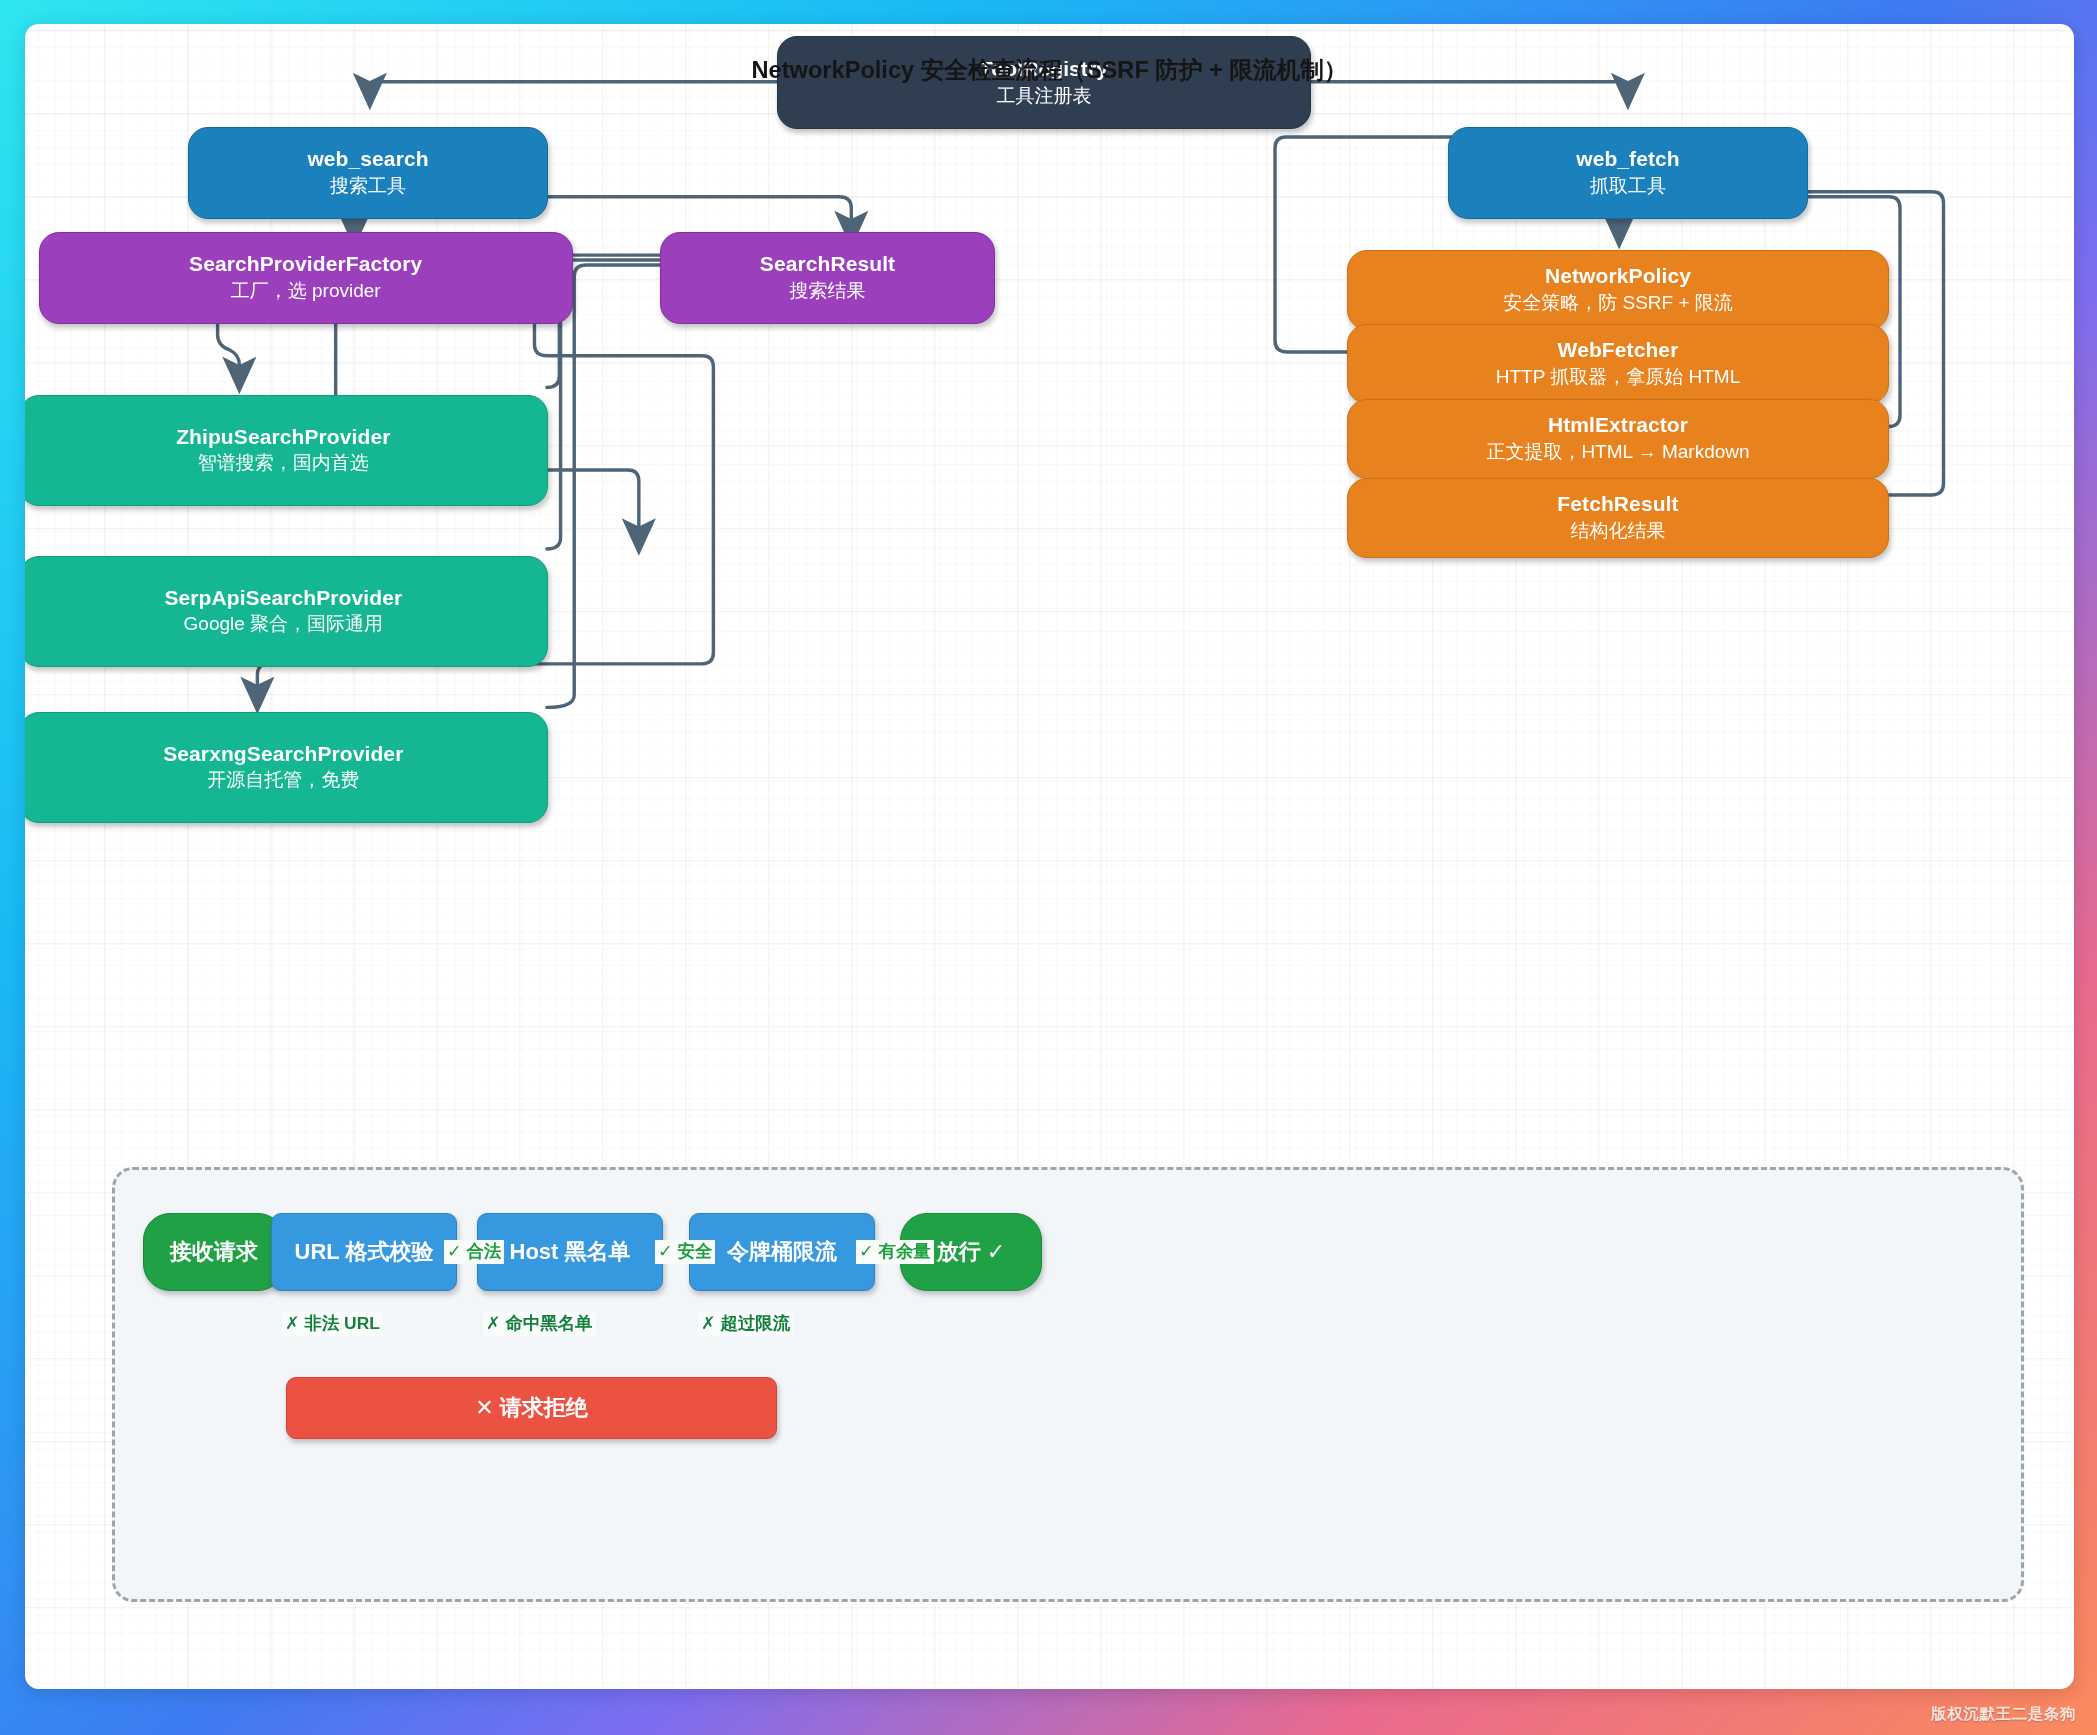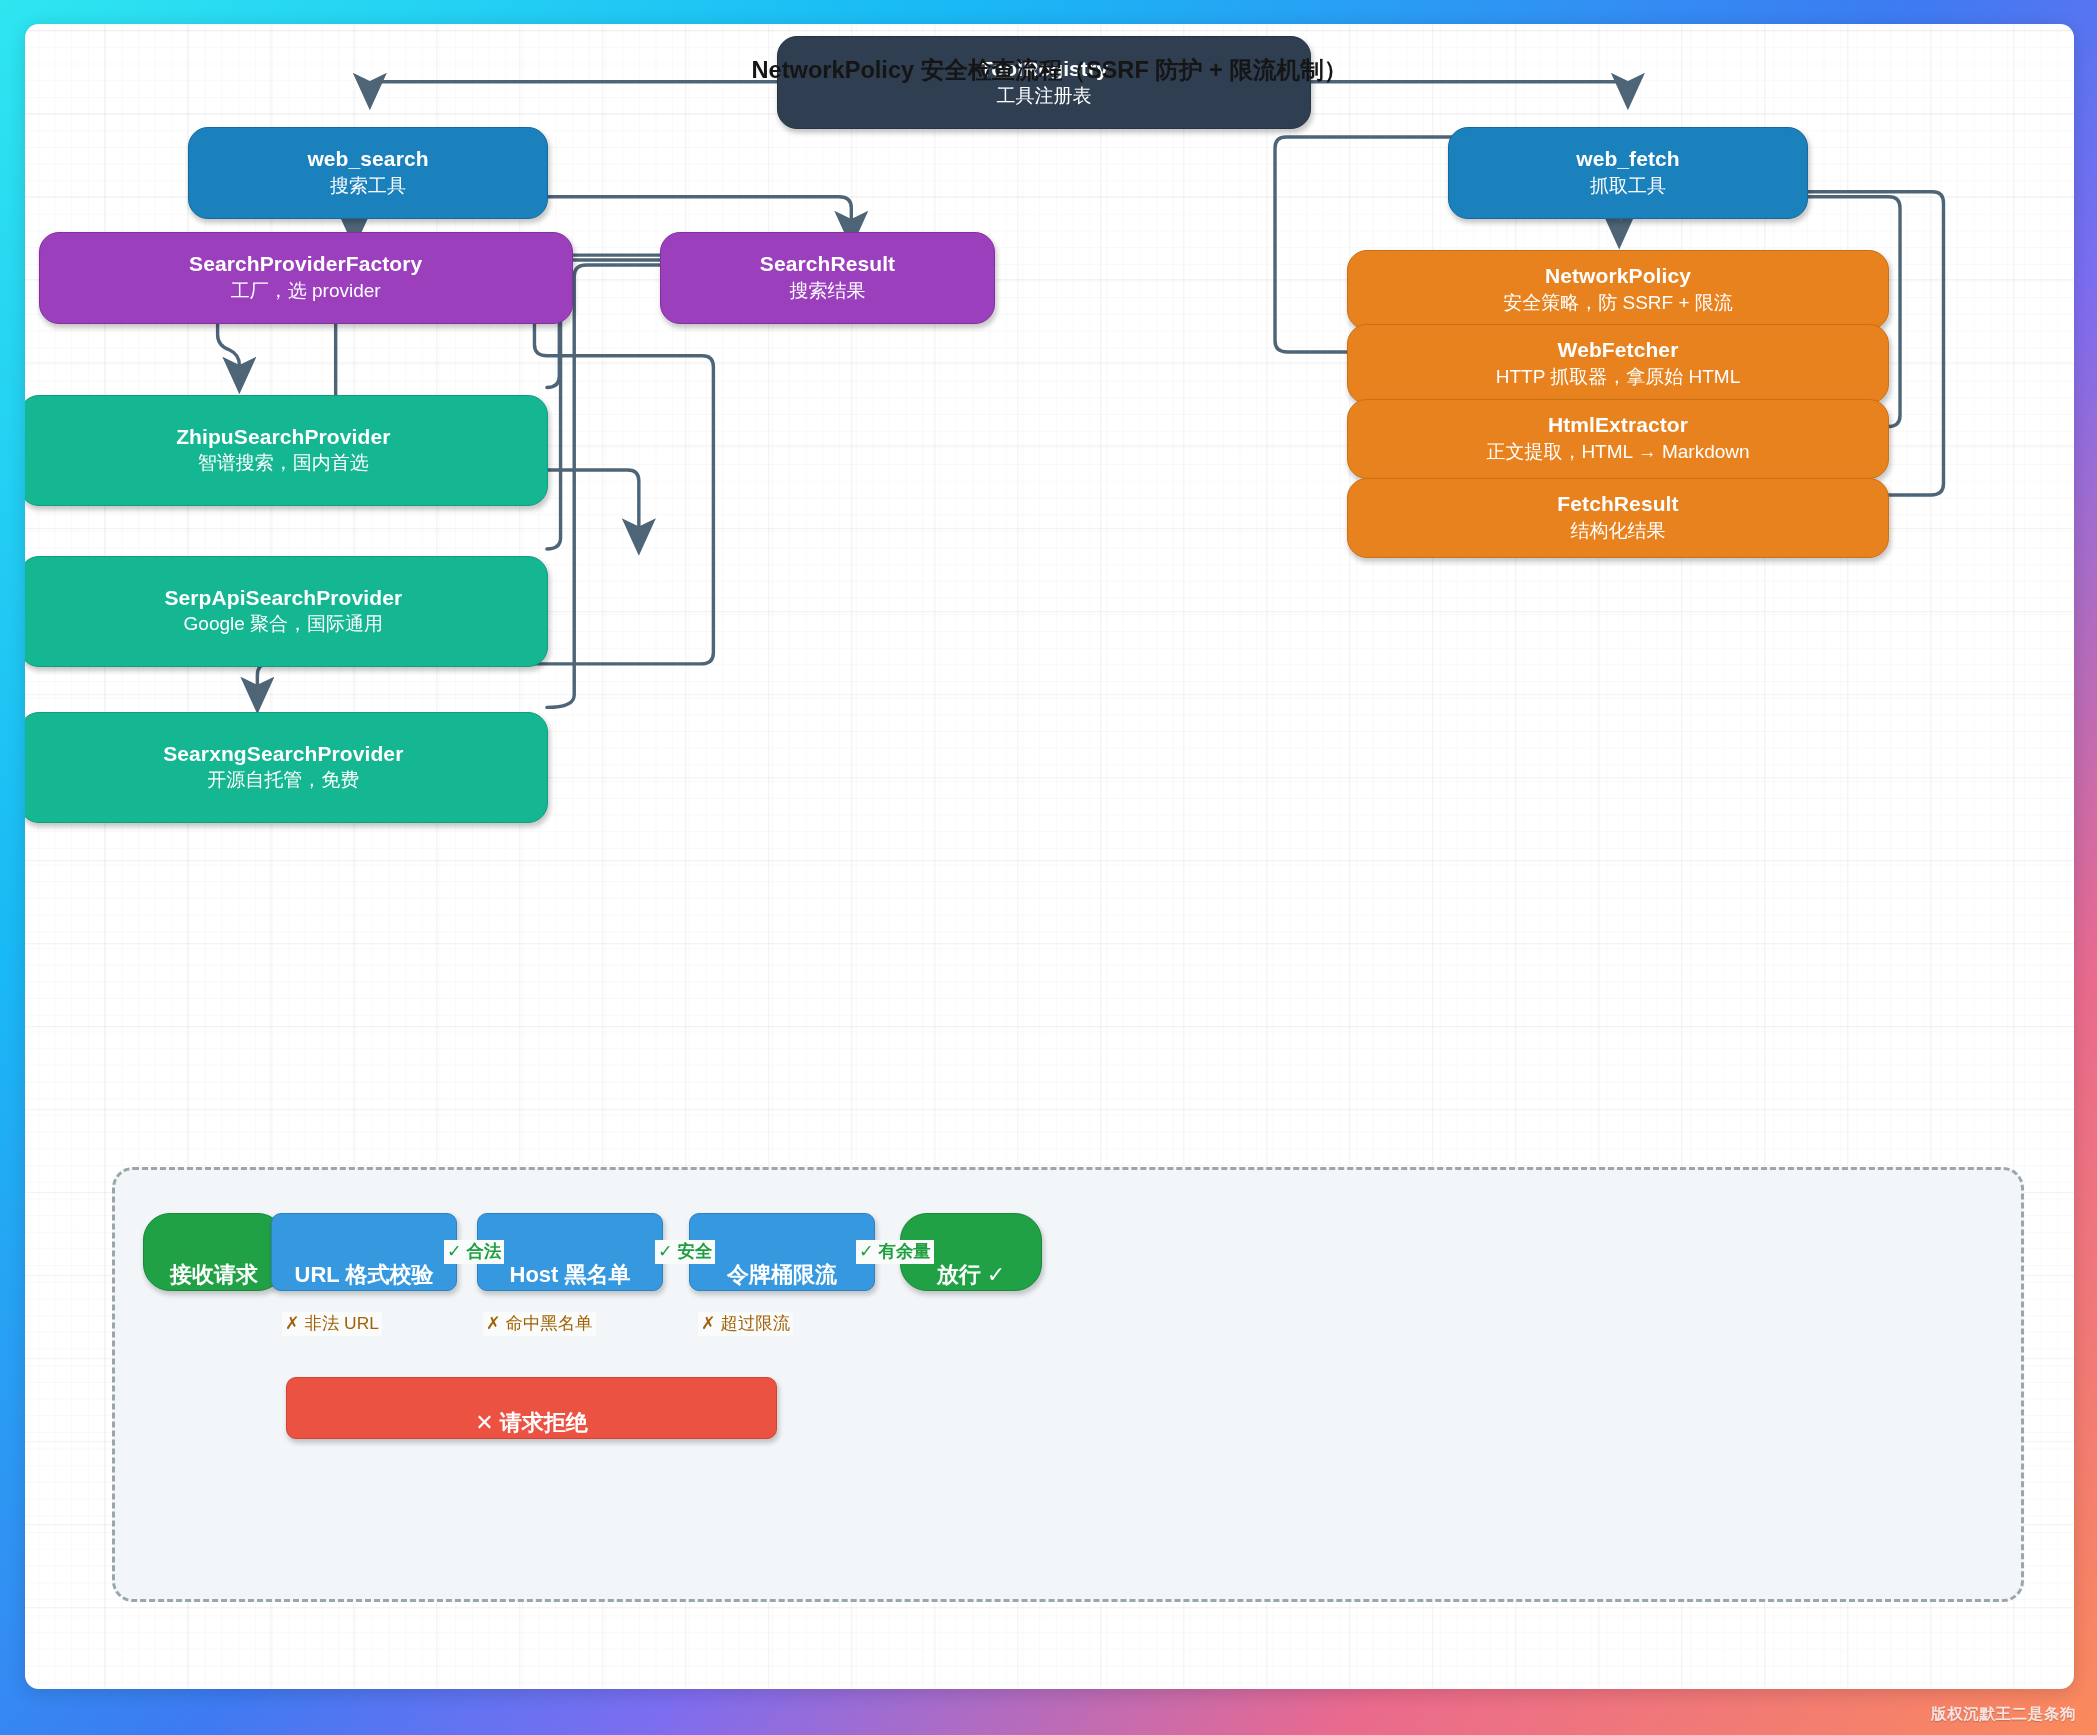--- a/index.html
+++ b/index.html
@@ -71,21 +71,21 @@
     text-align: center;
     font-size: 23.6px;
     font-weight: bold;
     color: #151515;
     z-index: 6;
   }
 
   
   .fnode {
     position: absolute;
-    display: flex; align-items: flex-end; justify-content: center;
+    display: flex; align-items: center; justify-content: center;
     text-align: center;
     color: #fff;
     font-weight: bold;
     font-size: 22px;
     box-shadow: 1.9px 3.1px 5.6px rgba(0,0,0,0.20);
     z-index: 7;
   }
   .f-green { background: #21a146; border: 1.2px solid #1a8a3a; border-radius: 27px; }
   .f-blue  { background: #3699e0; border: 1.2px solid #2c82c2; border-radius: 10px; }
   .f-red   { background: #ec5242; border: 1.2px solid #d14335; border-radius: 10px; }
@@ -94,21 +94,21 @@
   .elabel {
     position: absolute;
     font-size: 17.4px;
     background: #fafcfc;
     padding: 1.2px 3.1px;
     white-space: nowrap;
     z-index: 9;
     line-height: 1.25;
   }
   .elabel.ok  { color: #1d9e3f; font-weight: 600; }
-  .elabel.bad { color: #a16207; font-weight: 400; }
+  .elabel.bad { color: #15803d; font-weight: 700; }
 
   
   #watermark {
     position: absolute;
     right: 21px; bottom: 11.2px;
     font-size: 15.5px;
     font-weight: bold;
     color: rgba(255,255,255,0.82);
     text-shadow: 0 0.6px 1.2px rgba(0,0,0,0.22);
     letter-spacing: 0.6px;

